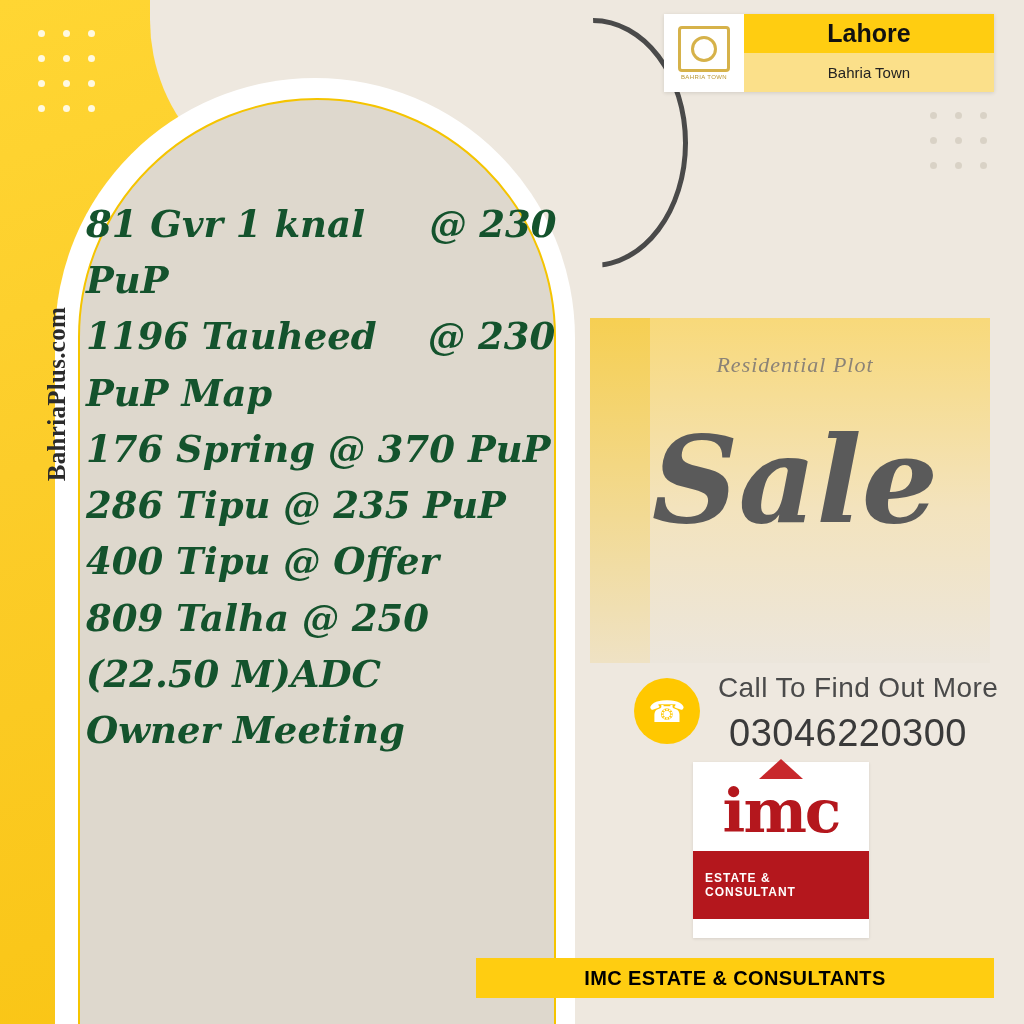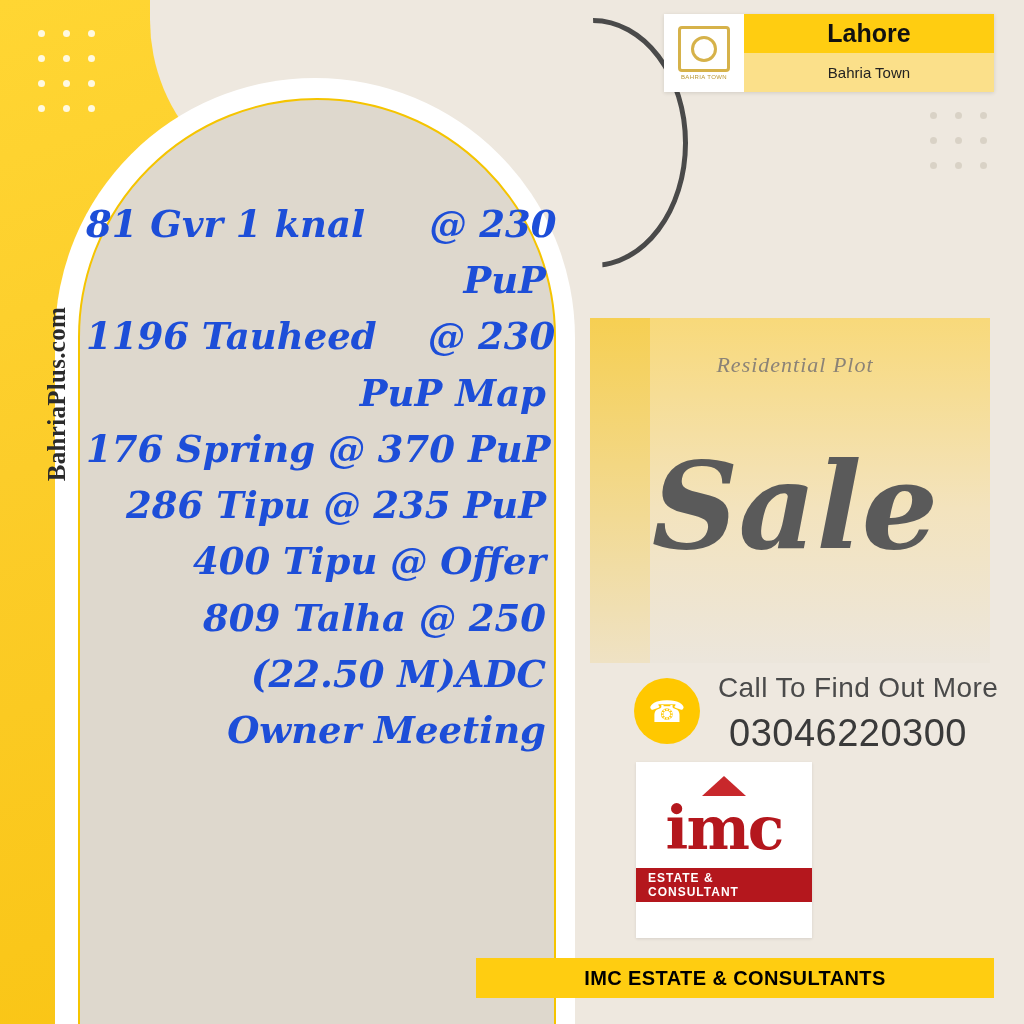--- a/index.html
+++ b/index.html
@@ -108,25 +108,25 @@
     color: #2b2b2b;
     letter-spacing: .3px;
   }
 
   
   .listing {
     position: absolute;
     left: 86px;
     top: 196px;
     width: 460px;
-    text-align: right;
+    text-align: left;
     font-family: "DejaVu Serif", serif;
     font-weight: 700;
     font-style: italic;
-    color: #1d4ed8;
+    color: #14532d;
     font-size: 37px;
     line-height: 1.52;
   }
   .listing .ln { display: block; white-space: pre; }
 
   
   .loc-wrap {
     position: absolute;
     left: 664px; top: 14px;
     width: 330px; height: 78px;
@@ -182,21 +182,21 @@
     width: 390px;
     text-align: center;
     font-family: "Liberation Serif", serif;
     font-style: italic;
     font-size: 22px;
     color: #8b8377;
     letter-spacing: 1px;
   }
   .sale {
     position: absolute;
-    left: 600px; top: 446px;
+    left: 600px; top: 420px;
     width: 390px;
     text-align: center;
     font-family: "DejaVu Serif", serif;
     font-style: italic;
     font-weight: 700;
     font-size: 120px;
     color: #5a5a5a;
     line-height: 1;
   }
 
@@ -224,21 +224,21 @@
     font-size: 38px;
     font-weight: 400;
     color: #3a3a3a;
     letter-spacing: .5px;
     margin-left: 13px;
   }
 
   
   .imc-box {
     position: absolute;
-    left: 636px; top: 762px;
+    left: 693px; top: 762px;
     width: 176px; height: 176px;
     background: #ffffff;
     display: flex; flex-direction: column;
     align-items: center; justify-content: center;
     box-shadow: 0 1px 3px rgba(0,0,0,.10);
   }
   .imc-mark {
     font-family: "DejaVu Serif", serif;
     font-weight: 700;
     font-size: 60px;
@@ -256,21 +256,21 @@
     border-right: 22px solid transparent;
     border-bottom: 20px solid #c8282c;
   }
   .imc-sub {
     margin-top: 10px;
     background: #b4171d;
     color: #ffffff;
     font-size: 12px;
     font-weight: 700;
     letter-spacing: 1px;
-    padding: 3px 12px;
+    padding: 20px 12px;
   }
 
   
   .footer-bar {
     position: absolute;
     left: 476px; top: 958px;
     width: 518px; height: 40px;
     background: #ffcd11;
     display: flex; align-items: center; justify-content: center;
     font-weight: 700;

